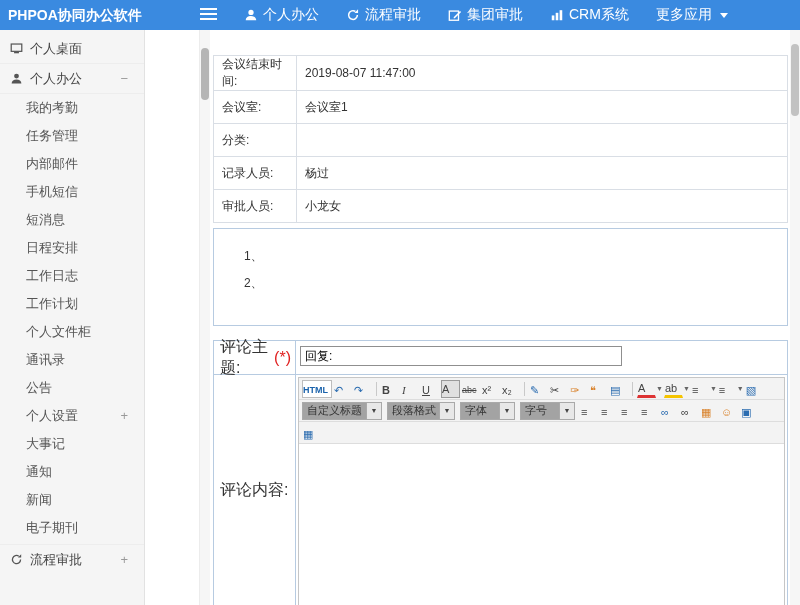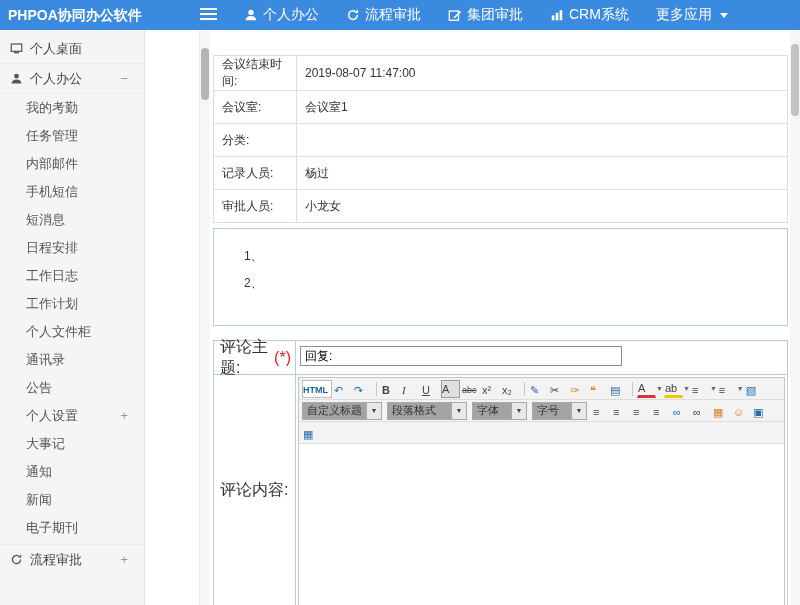--- a/index.html
+++ b/index.html
@@ -58,21 +58,21 @@
   .tbi.underline{text-decoration:underline;}
   .tbi.strike{text-decoration:line-through;font-size:9px;}
   .tbi.boxed{background:#e0e0e0;border:1px solid #9a9a9a;line-height:16px;}
   .tbi.fontcolor{border-bottom:3px solid #d33;line-height:14px;height:18px;}
   .tbi.highlight{border-bottom:3px solid #f5c400;line-height:14px;height:18px;}
   .tb-caret{font-size:7px;color:#666;margin-left:-1px;cursor:pointer;}
   .sep{width:1px;height:14px;background:#c9c9c9;margin:0 3px;flex-shrink:0;}
   .dd{display:flex;align-items:center;height:18px;border:1px solid #a9a9a9;background:#a3a3a3;margin-right:4px;cursor:pointer;box-sizing:border-box;flex-shrink:0;}
   .dd-label{font-size:11px;padding:0 4px;white-space:nowrap;flex:1;overflow:hidden;color:#333;}
   .dd-arrow{width:14px;height:100%;background:#e8e8e8;border-left:1px solid #a9a9a9;display:flex;align-items:center;justify-content:center;font-size:7px;color:#444;}
-  .dd0{width:80px;}.dd1{width:80px;}.dd2{width:55px;}.dd3{width:55px;}
+  .dd0{width:80px;}.dd1{width:68px;}.dd2{width:55px;}.dd3{width:55px;}
   .edit-area{flex:1;background:#fff;cursor:text;}
 </style>
 </head>
 <body>
 
 <div class="topbar">
   <div class="app-title">PHPOA协同办公软件</div>
   <div class="hamburger">
       <div></div>
       <div></div>

